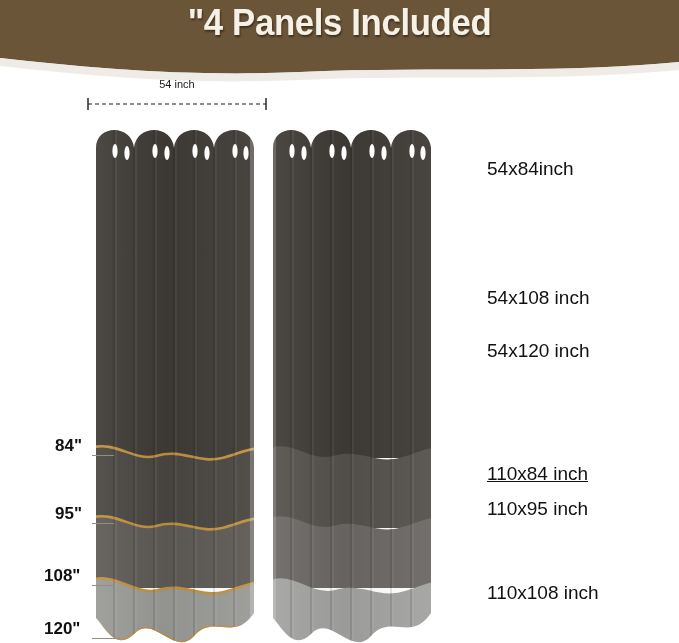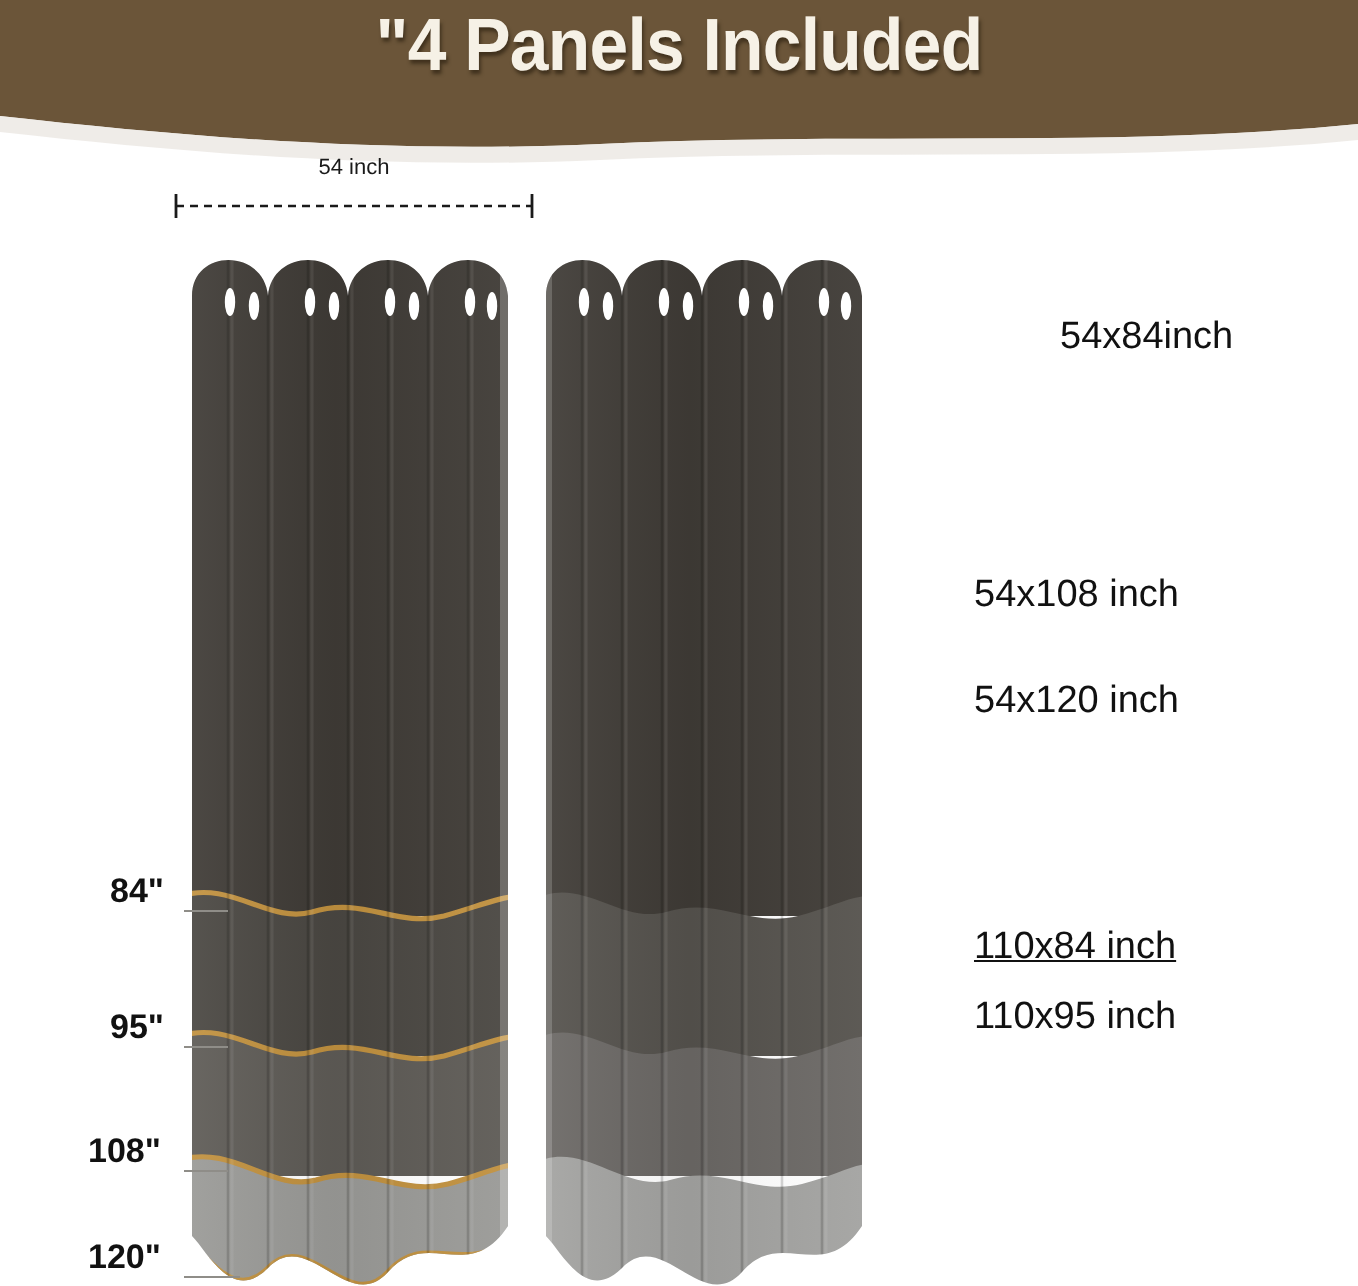--- a/index.html
+++ b/index.html
@@ -52,21 +52,21 @@
   #line-84{left:92px;top:455px;width:22px;}
   #callout-95{left:55px;top:504px;}
   #line-95{left:92px;top:523px;width:22px;}
   #callout-108{left:44px;top:566px;}
   #line-108{left:92px;top:585px;width:22px;}
   #callout-120{left:44px;top:619px;}
   #line-120{left:92px;top:638px;width:28px;}
 
   
   .size-item{position:absolute;left:487px;font-size:19px;color:#111;white-space:nowrap;}
-  .size-a0{top:158px;margin-left:43px;}
+  .size-a0{top:158px;}
   .size-a1{top:218px;}
   .size-a2{top:287px;}
   .size-a3{top:340px;}
   .size-b0{top:463px;text-decoration:underline;}
   .size-b1{top:498px;}
   .size-b2{top:582px;}
 </style>
 </head>
 <body>
 
@@ -233,14 +233,15 @@
 
   <div class="callout" id="callout-120">120"</div>
   <div class="callout-line" id="line-120"></div>
 
   <div class="size-item size-a0">54x84inch</div>
   <div class="size-item size-a2">54x108 inch</div>
   <div class="size-item size-a3">54x120 inch</div>
 
   <div class="size-item size-b0">110x84 inch</div>
   <div class="size-item size-b1">110x95 inch</div>
+  <div class="size-item size-b2">110x108 inch</div>
 
 </div>
 
 </body></html>

